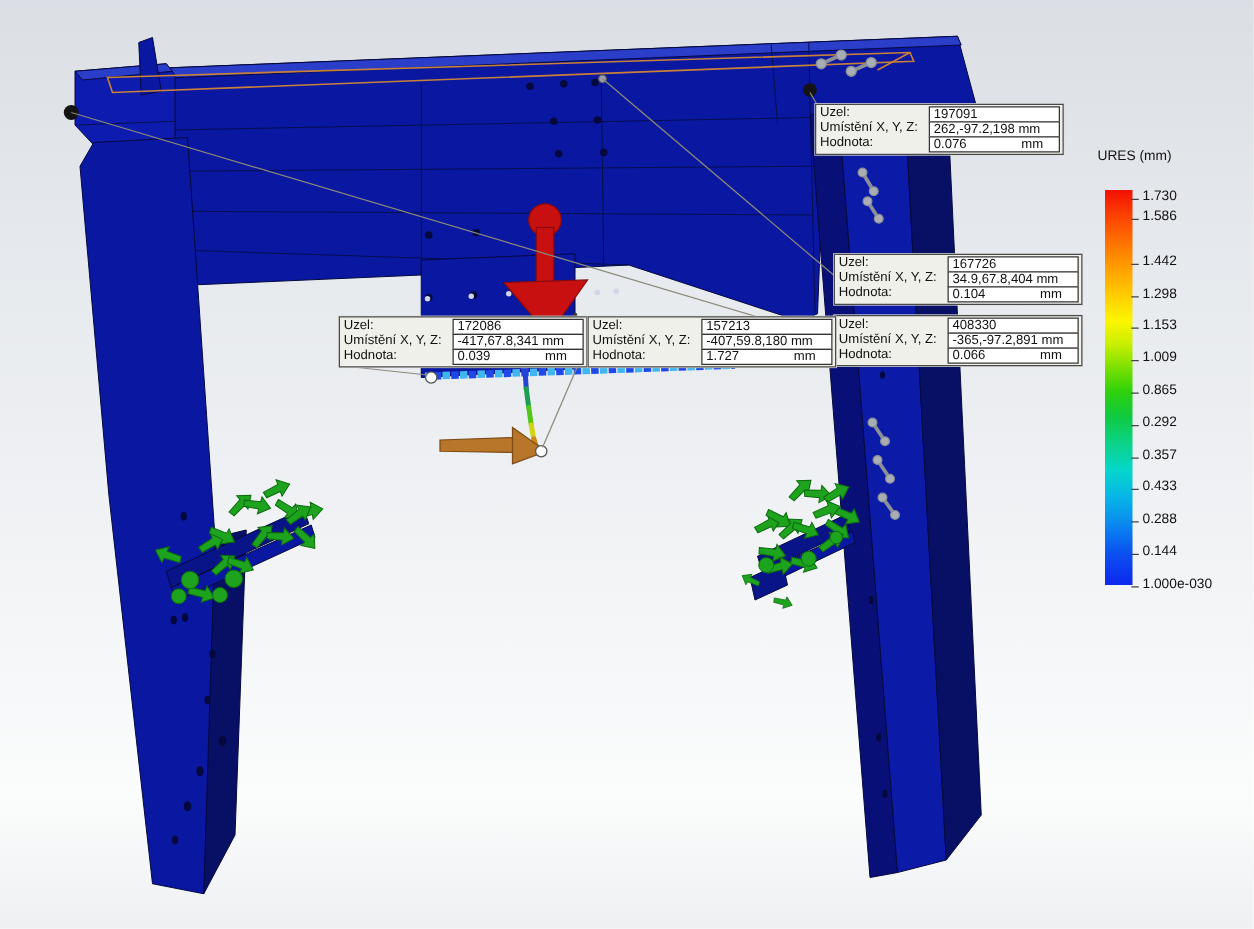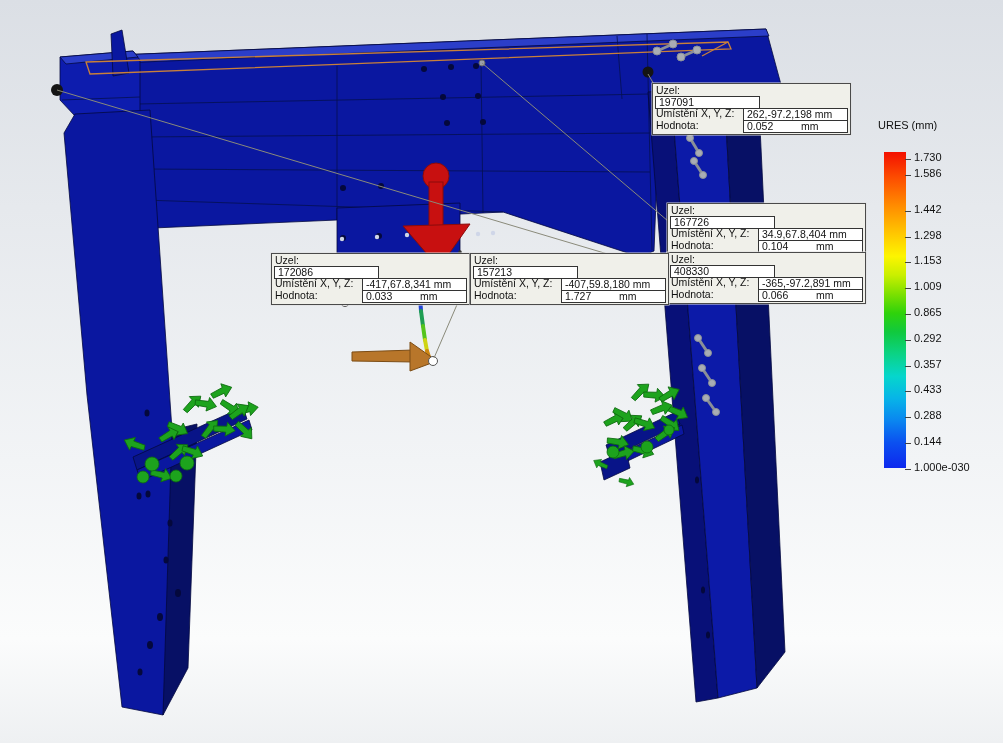--- a/index.html
+++ b/index.html
@@ -5,24 +5,24 @@
   html,body{margin:0;padding:0;}
   #stage{position:relative;width:1003px;height:743px;overflow:hidden;
          background:linear-gradient(180deg,#dbdfe5 0%,#e6e9ed 28%,#f2f4f6 62%,#fbfcfc 86%,#eef0f2 100%);
          font-family:"Liberation Sans",sans-serif;}
   #scene{position:absolute;left:0;top:0;}
   .hdr{position:absolute;left:503px;top:3px;font-size:11px;line-height:13px;color:#222;white-space:nowrap;}
   
   .callout{position:absolute;background:#f0f0ea;border:1px solid #4a4a4a;padding:1px 2px;
            font-size:10.5px;line-height:11px;color:#111;box-shadow:0 0 0 0.5px #ddd;}
   .crow{display:flex;align-items:stretch;margin-top:-1px;}
-  .crow:first-child{margin-top:0;flex-direction:column;}
+  .crow:first-child{margin-top:0;}
   .clabel{width:86px;padding:0 1px;white-space:nowrap;}
   .cval{width:97px;background:#fff;border:1px solid #333;padding:0 3px;display:flex;white-space:nowrap;}
-  .cunit{margin-left:0;position:absolute;left:54px;text-align:center;}
+  .cunit{margin-left:0;position:absolute;left:70px;text-align:center;}
   .cvalinner{position:relative;display:flex;width:100%;}
   
   .legend{position:absolute;left:874px;top:119px;width:128px;height:362px;font-size:11px;color:#111;}
   .legend-title{position:absolute;left:4px;top:0px;white-space:nowrap;}
   .color-bar{position:absolute;left:10px;top:33px;width:22px;height:316px;
      background:linear-gradient(180deg,#f31000 0%,#fd4c00 8%,#ff8c00 17%,#ffc800 26%,#fdf500 33%,
      #c9ef00 39%,#7ce000 45%,#2fd20b 51%,#10c93e 57%,#0bd386 64%,#06d6cc 71%,#07b4e8 78%,
      #0a86f0 85%,#0b50f0 92%,#0d28ee 100%);}
   .tick{position:absolute;left:40px;white-space:nowrap;}
   .tick::before{content:"";position:absolute;left:-9px;top:8px;width:6px;height:1px;background:#444;}
@@ -231,21 +231,21 @@
     <span class="cval">197091</span>
       </div>
   <div class="crow">
         <span class="clabel">Umístění X, Y, Z:</span>
     <span class="cval">262,-97.2,198 mm</span>
       </div>
   <div class="crow">
         <span class="clabel">Hodnota:</span>
     <span class="cval">
           <span class="cvalinner">
-            <span>0.052</span>
+            <span>0.076</span>
             <span class="cunit">mm</span>
           </span>
         </span>
       </div>
 </div>
 
 <div class="callout" style="left:667px;top:203px;">
   <div class="crow">
         <span class="clabel">Uzel:</span>
     <span class="cval">167726</span>
@@ -291,21 +291,21 @@
     <span class="cval">172086</span>
       </div>
   <div class="crow">
         <span class="clabel">Umístění X, Y, Z:</span>
     <span class="cval">-417,67.8,341 mm</span>
       </div>
   <div class="crow">
         <span class="clabel">Hodnota:</span>
     <span class="cval">
           <span class="cvalinner">
-            <span>0.033</span>
+            <span>0.039</span>
             <span class="cunit">mm</span>
           </span>
         </span>
       </div>
 </div>
 
 <div class="callout" style="left:470px;top:253px;">
   <div class="crow">
         <span class="clabel">Uzel:</span>
     <span class="cval">157213</span>

